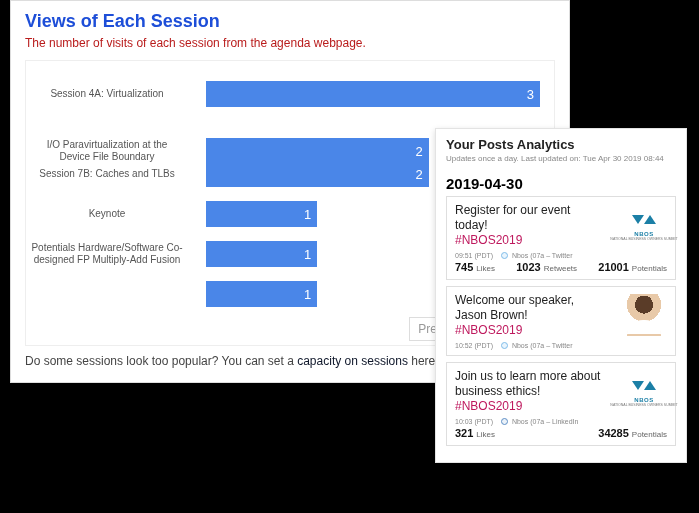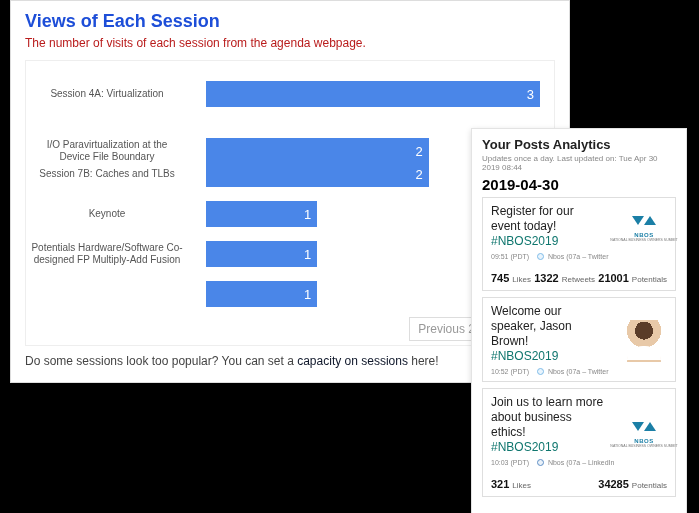--- a/index.html
+++ b/index.html
@@ -99,36 +99,36 @@
     font-size: 12px;
     color: #444;
     margin-top: 8px;
   }
   .footnote a { color: #0f172a; text-decoration: none; cursor: pointer; }
 
   .right-panel {
     position: absolute;
     right: 12px;
     top: 128px;
-    width: 216px;
+    width: 252px;
     background: #fff;
     border: 1px solid #e3e3e3;
     padding: 8px 10px 10px 10px;
     box-shadow: 0 2px 6px rgba(0,0,0,0.15);
   }
   .right-panel h4 {
     margin: 0 0 2px 0;
     font-size: 13px;
     font-weight: 700;
     color: #222;
   }
   .right-panel .upd {
     font-size: 8px;
     color: #888;
-    margin-bottom: 4px;
+    margin-bottom: 12px;
   }
   .right-panel .date-hdr {
     font-size: 15px;
     font-weight: 700;
     margin-bottom: 4px;
   }
   .post {
     border: 1px solid #dedede;
     background: #fff;
     margin-bottom: 6px;
@@ -141,21 +141,21 @@
     gap: 15px;
   }
   .post-text {
     flex: 1;
     font-size: 12px;
     color: #222;
     line-height: 1.25;
     min-height: 42px;
   }
   .post-text .hash {
-    color: #0f766e;
+    color: #be185d;
   }
   .thumb {
     width: 46px;
     height: 44px;
     background: #fff;
     display: flex;
     align-items: center;
     justify-content: center;
     flex-direction: column;
   }
@@ -220,21 +220,21 @@
     width: 7px; height: 7px;
     border-radius: 50%;
     vertical-align: -1px;
     margin: 0 2px;
   }
   .dot.tw { background: #e8f4fd; border:1px solid #7fbce8; }
   .dot.li { background: #eaf1f8; border:1px solid #5f8fc6; }
   .stats {
     display: flex;
     justify-content: space-between;
-    margin-top: 12px;
+    margin-top: 2px;
     font-size: 8px;
     color: #666;
   }
   .stats b {
     font-size: 11px;
     color: #111;
     margin-right: 3px;
   }
 </style>
 </head>
@@ -301,21 +301,21 @@
           <div class="post-text">Register for our event today!<br><span class="hash">#NBOS2019</span></div>
           <div class="thumb">
             <div class="nbos-icon"></div>
             <div class="nbos-text">NBOS</div>
             <div class="nbos-sub">NATIONAL BUSINESS OWNERS SUMMIT</div>
           </div>
         </div>
         <div class="meta">09:51 (PDT) &nbsp; <span class="dot tw"></span> Nbos (07a – Twitter</div>
         <div class="stats">
           <span><b>745</b>Likes</span>
-          <span><b>1322</b>Retweets</span>
+          <span><b>1023</b>Retweets</span>
           <span><b>21001</b>Potentials</span>
         </div>
       </div>
       <div class="post">
         <div class="post-top">
           <div class="post-text">Welcome our speaker, Jason Brown!<br><span class="hash">#NBOS2019</span></div>
           <div class="avatar"></div>
         </div>
         <div class="meta">10:52 (PDT) &nbsp; <span class="dot tw"></span> Nbos (07a – Twitter</div>
       </div>

